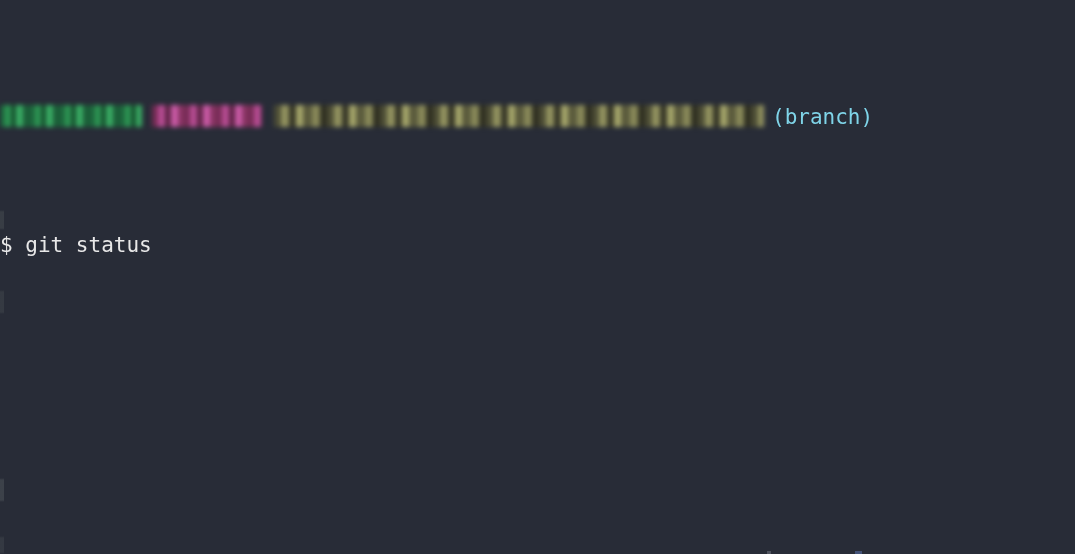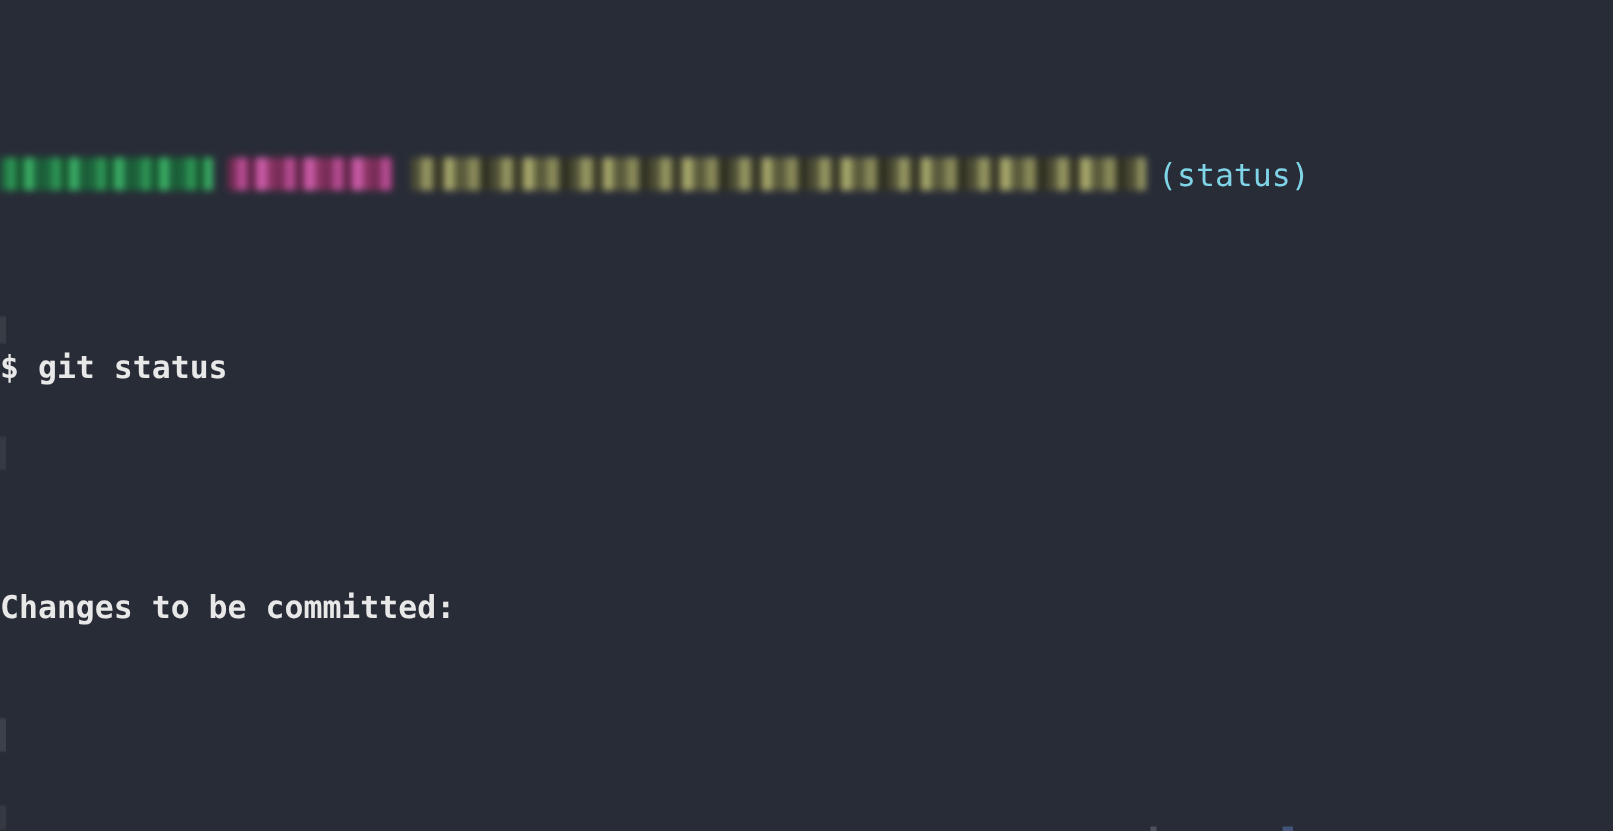--- a/index.html
+++ b/index.html
@@ -26,21 +26,21 @@
     position: absolute;
     left: 0px;
     top: 5px;
     white-space: pre;
   }
   .line {
     height: 32px;
     white-space: pre;
     display: block;
   }
-  .fg-white   { color: #e8e8e8; font-weight: bold; }
+  .fg-white   { color: #e8e8e8; }
   .fg-cyan    { color: #7fd4e8; }
 
   
   .redact {
     display: inline-block;
     vertical-align: middle;
     position: relative;
     top: -2px;
     height: 22px;
     border-radius: 1px;
@@ -128,26 +128,25 @@
   .ba1 { left: 767px; width: 4px; background: rgba(150,155,170,0.35); }
   .ba2 { left: 855px; width: 7px; background: rgba(90,115,175,0.55); }
 </style>
 </head>
 <body>
 
 <div id="terminal">
 
   <div id="screen">
 
-    <div class="line"><span class="redact redact-user"></span><span class="redact-sep1"></span><span class="redact redact-host"></span><span class="redact-sep2"></span><span class="redact redact-path"></span><span class="redact-sep3"></span><span class="fg-cyan">(status)</span></div>
+    <div class="line"><span class="redact redact-user"></span><span class="redact-sep1"></span><span class="redact redact-host"></span><span class="redact-sep2"></span><span class="redact redact-path"></span><span class="redact-sep3"></span><span class="fg-cyan">(branch)</span></div>
 
     <div class="line fg-white">$ git status</div>
 
 
-    <div class="line fg-white">Changes to be committed:</div>
 
     
 
     
 
     
 
     
 
     

